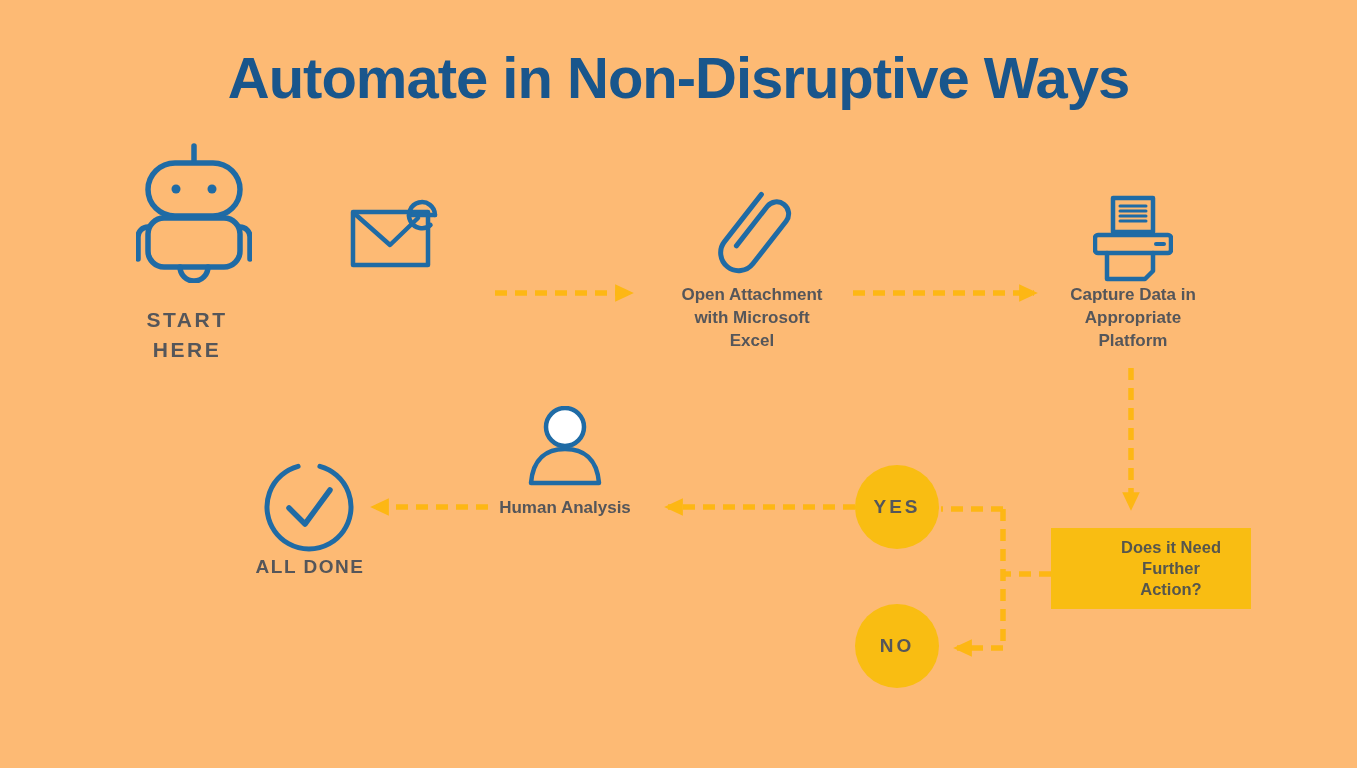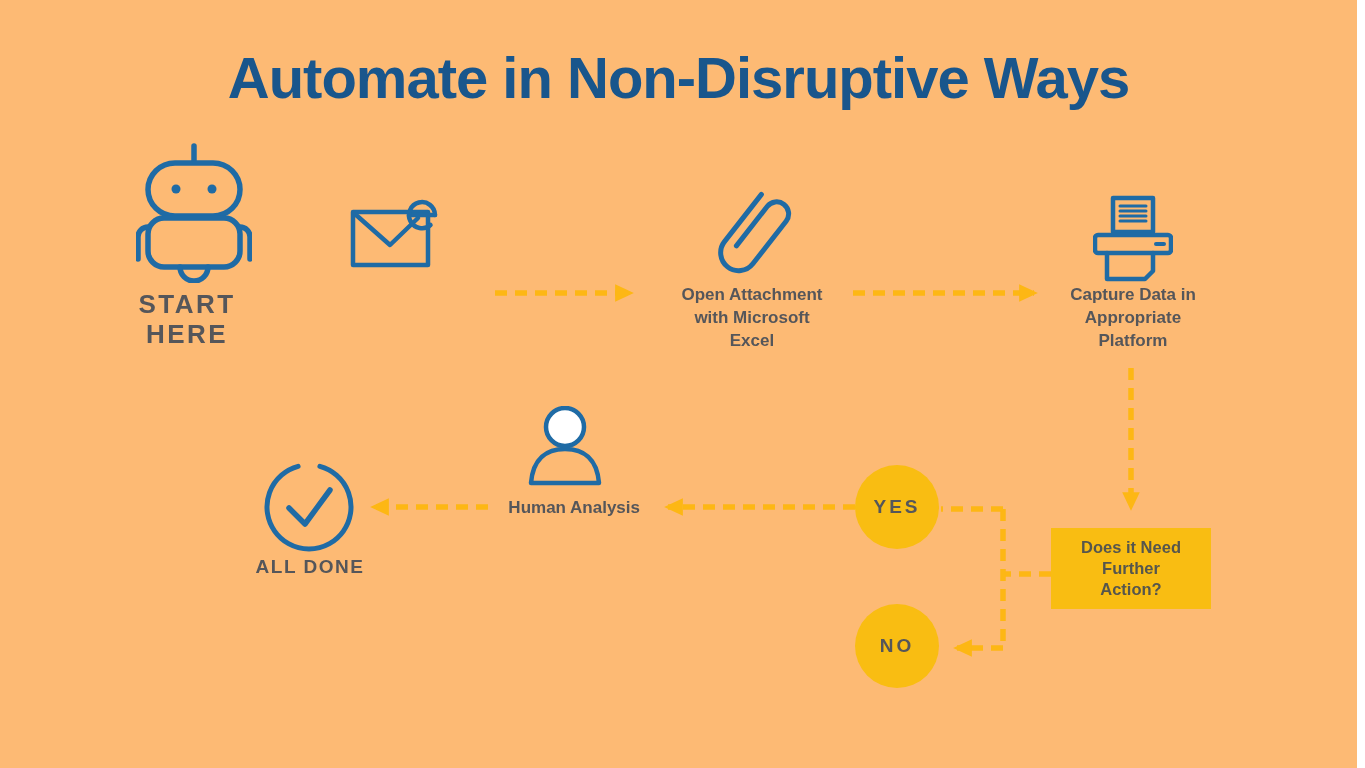--- a/index.html
+++ b/index.html
@@ -5,30 +5,30 @@
   html,body{margin:0;padding:0;background:#fff;}
   .canvas{position:relative;width:1357px;height:768px;background:#fdba74;overflow:hidden;
           font-family:"Liberation Sans","DejaVu Sans",sans-serif;}
   .title{position:absolute;left:0;top:44px;width:100%;text-align:center;margin:0;
          font-size:58px;font-weight:800;letter-spacing:-1px;color:var(--title-blue);}
   .connectors{position:absolute;left:0;top:0;width:1365px;height:768px;pointer-events:none;}
   .icon{position:absolute;}
   .lbl{position:absolute;color:var(--text-gray);font-weight:bold;text-align:center;
        white-space:pre-line;}
   .step-lbl{font-size:17px;line-height:23px;}
-  .start-lbl{font-size:26px;line-height:30px;letter-spacing:2.5px;}
+  .start-lbl{font-size:21px;line-height:30px;letter-spacing:2.5px;margin-top:16px;}
   .done-lbl{font-size:19px;letter-spacing:1.5px;}
   .human-lbl{font-size:17px;}
   .gold-circle{position:absolute;width:84px;height:84px;border-radius:50%;
        background:var(--gold);display:flex;align-items:center;justify-content:center;
        color:var(--text-gray);font-weight:bold;font-size:19px;letter-spacing:3px;}
   .decision{position:absolute;left:1051px;top:528px;width:160px;height:81px;
        background:var(--gold);display:flex;align-items:center;justify-content:center;
        color:#56564d;font-weight:bold;font-size:16.5px;line-height:21px;
-       text-align:center;white-space:pre-line;}
+       text-align:center;white-space:pre-line;padding-left:40px;}
   .ic{stroke:var(--icon-blue);fill:none;stroke-linecap:round;stroke-linejoin:round;}
 </style>
 </head>
 <body>
 
 <div class="canvas">
 
   <h1 class="title">Automate in Non-Disruptive Ways</h1>
 
   <svg class="connectors" width="1365" height="768" viewBox="0 0 1365 768">
@@ -107,21 +107,21 @@
 
   <div class="gold-circle" style="left:855px;top:604px;">NO</div>
   <div class="gold-circle" style="left:855px;top:465px;">YES</div>
 
   <svg class="icon" style="left:527px;top:406px;" width="76" height="80" viewBox="0 0 76 80">
     <g class="ic" stroke-width="4.5">
       <path d="M4,77 C6,52 20,43 38,43 C56,43 70,52 72,77 H4"></path>
       <circle cx="38" cy="21" r="19" fill="#fff"></circle>
     </g>
   </svg>
-  <div class="lbl human-lbl" style="left:490px;top:498px;width:150px;text-align:right;">Human Analysis</div>
+  <div class="lbl human-lbl" style="left:490px;top:498px;width:150px;">Human Analysis</div>
 
   <svg class="icon" style="left:263px;top:461px;" width="92" height="92" viewBox="0 0 92 92">
     <g class="ic" stroke-width="5">
       <path d="M35.1,5.4 A42,42 0 1 0 56.9,5.4"></path>
       <path d="M26,47 L42,63 L67,29" stroke-width="5.5"></path>
     </g>
   </svg>
   <div class="lbl done-lbl" style="left:254px;top:556px;width:112px;">ALL DONE</div>
 
 </div>

